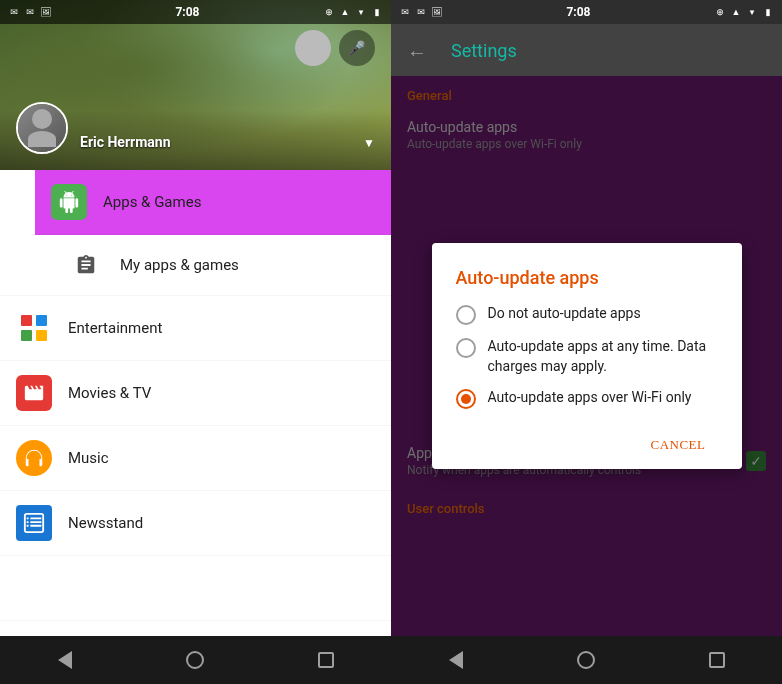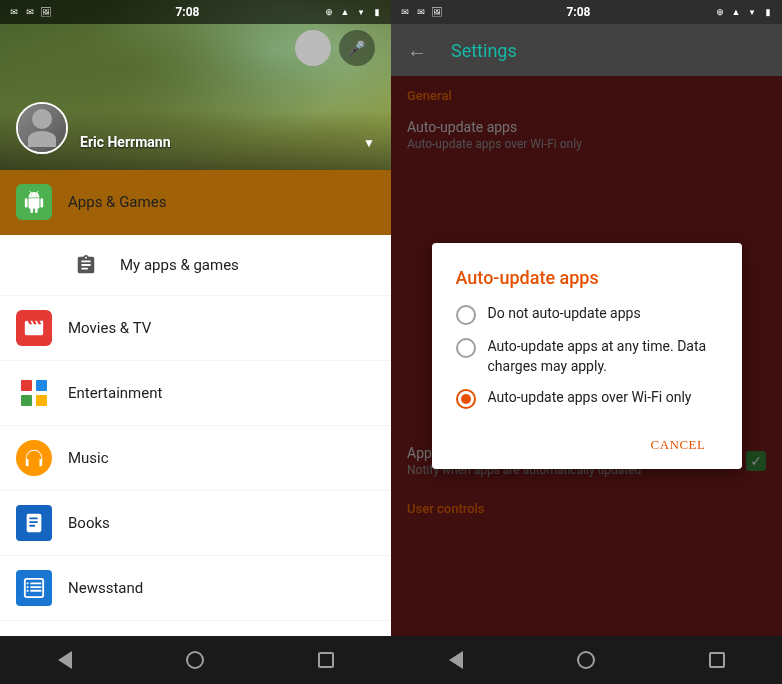--- a/index.html
+++ b/index.html
@@ -145,21 +145,21 @@
       overflow-y: auto;
     }
 
     .nav-item {
       display: flex;
       align-items: center;
       padding: 14px 16px;
       cursor: pointer;
       border-bottom: 1px solid rgba(0,0,0,0.04);
     }
-    .nav-item.active { background: #a16207; }
+    .nav-item.active { background: #d946ef; margin-left: 35px; }
 
     .nav-icon {
       width: 36px;
       height: 36px;
       border-radius: 8px;
       display: flex;
       align-items: center;
       justify-content: center;
       margin-right: 16px;
       flex-shrink: 0;
@@ -231,21 +231,21 @@
       font-size: 20px;
     }
     .settings-title {
       color: #14b8a6;
       font-size: 18px;
       font-weight: 400;
     }
 
     .settings-content {
       flex: 1;
-      background: #7f1d1d;
+      background: #701a75;
       padding: 0;
       overflow-y: auto;
       position: relative;
     }
 
     .section-label {
       color: #ff6f00;
       font-size: 13px;
       font-weight: 500;
       padding: 12px 16px 4px;
@@ -444,57 +444,49 @@
     <div class="nav-item sub-item">
       <div class="nav-icon" style="background:transparent; color:#666;">
         <svg width="22" height="22" viewBox="0 0 24 24" fill="#555">
           <path d="M19 3h-4.18C14.4 1.84 13.3 1 12 1c-1.3 0-2.4.84-2.82 2H5c-1.1 0-2 .9-2 2v14c0 1.1.9 2 2 2h14c1.1 0 2-.9 2-2V5c0-1.1-.9-2-2-2zm-7 0c.55 0 1 .45 1 1s-.45 1-1 1-1-.45-1-1 .45-1 1-1zm2 14H7v-2h7v2zm3-4H7v-2h10v2zm0-4H7V7h10v2z"></path>
         </svg>
       </div>
       <span class="nav-label">My apps &amp; games</span>
     </div>
 
     <div class="nav-item">
-      <div class="nav-icon" style="background:#E53935; border-radius:6px;">
-        <svg width="22" height="22" viewBox="0 0 24 24" fill="white">
-          <path d="M18 4l2 4h-3l-2-4h-2l2 4h-3l-2-4H8l2 4H7L5 4H4c-1.1 0-1.99.9-1.99 2L2 18c0 1.1.9 2 2 2h16c1.1 0 2-.9 2-2V4h-4z"></path>
-        </svg>
-      </div>
-      <span class="nav-label">Movies &amp; TV</span>
-    </div>
-
-    <div class="nav-item">
       <div class="nav-icon">
         <svg width="28" height="28" viewBox="0 0 28 28" fill="none">
           <rect x="1" y="1" width="11" height="11" fill="#E53935" rx="1"></rect>
           <rect x="16" y="1" width="11" height="11" fill="#1E88E5" rx="1"></rect>
           <rect x="1" y="16" width="11" height="11" fill="#43A047" rx="1"></rect>
           <rect x="16" y="16" width="11" height="11" fill="#FFB300" rx="1"></rect>
         </svg>
       </div>
       <span class="nav-label">Entertainment</span>
     </div>
 
     <div class="nav-item">
+      <div class="nav-icon" style="background:#E53935; border-radius:6px;">
+        <svg width="22" height="22" viewBox="0 0 24 24" fill="white">
+          <path d="M18 4l2 4h-3l-2-4h-2l2 4h-3l-2-4H8l2 4H7L5 4H4c-1.1 0-1.99.9-1.99 2L2 18c0 1.1.9 2 2 2h16c1.1 0 2-.9 2-2V4h-4z"></path>
+        </svg>
+      </div>
+      <span class="nav-label">Movies &amp; TV</span>
+    </div>
+
+    <div class="nav-item">
       <div class="nav-icon" style="background:#FF9800; border-radius:50%;">
         <svg width="22" height="22" viewBox="0 0 24 24" fill="white">
           <path d="M12 3a9 9 0 0 0-9 9v7c0 1.1.9 2 2 2h1v-8H4v-1c0-4.42 3.58-8 8-8s8 3.58 8 8v1h-2v8h1c1.1 0 2-.9 2-2v-7a9 9 0 0 0-9-9z"></path>
         </svg>
       </div>
       <span class="nav-label">Music</span>
     </div>
 
-    <div class="nav-item">
-      <div class="nav-icon" style="background:#1565C0; border-radius:4px;">
-        <svg width="22" height="22" viewBox="0 0 24 24" fill="white">
-          <path d="M18 2h-12c-1.1 0-2 .9-2 2v16c0 1.1.9 2 2 2h12c1.1 0 2-.9 2-2V4c0-1.1-.9-2-2-2zm-5 14H7v-2h6v2zm3-4H7v-2h9v2zm0-4H7V6h9v2z"></path>
-        </svg>
-      </div>
-      <span class="nav-label">Books</span>
-    </div>
 
     <div class="nav-item">
       <div class="nav-icon" style="background:#1976D2; border-radius:4px;">
         <svg width="22" height="22" viewBox="0 0 24 24" fill="white">
           <path d="M4 6h2v2H4zm0 4h2v2H4zm0 4h2v2H4zM20 6H8v2h12zm0 4H8v2h12zm0 4H8v2h12z"></path>
           <rect x="2" y="2" width="20" height="20" rx="2" ry="2" fill="none" stroke="white" stroke-width="2"></rect>
         </svg>
       </div>
       <span class="nav-label">Newsstand</span>
     </div>
@@ -575,21 +567,21 @@
         <div class="dialog-actions">
           <span class="cancel-btn">CANCEL</span>
         </div>
       </div>
     </div>
 
     <div style="margin-top: 270px;">
       <div class="setting-row-with-toggle">
         <div>
           <div class="setting-row-title">Apps were auto-updated</div>
-          <div class="setting-row-sub">Notify when apps are automatically updated</div>
+          <div class="setting-row-sub">Notify when apps are automatically controls</div>
         </div>
         <div class="toggle-checkbox">✓</div>
       </div>
       <div class="section-label">User controls</div>
     </div>
   </div>
 
   <div class="bottom-bar-right">
     <div class="nav-btn">
       <div class="back-triangle"></div>

